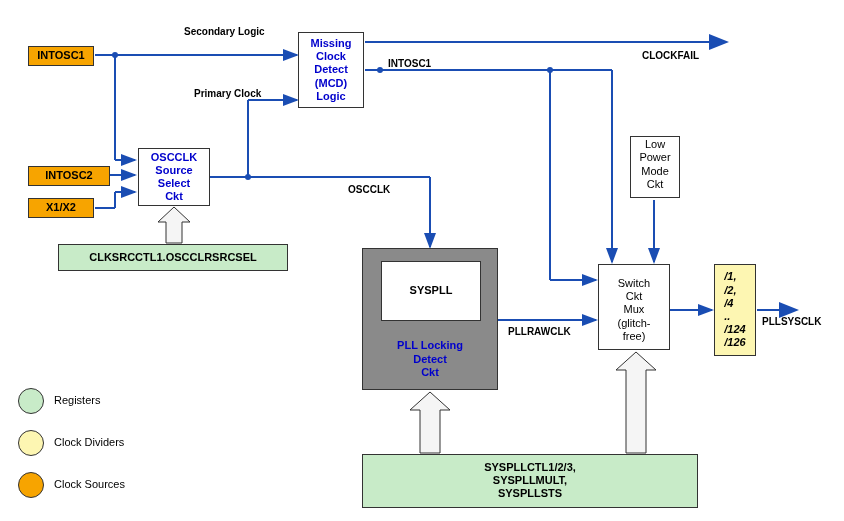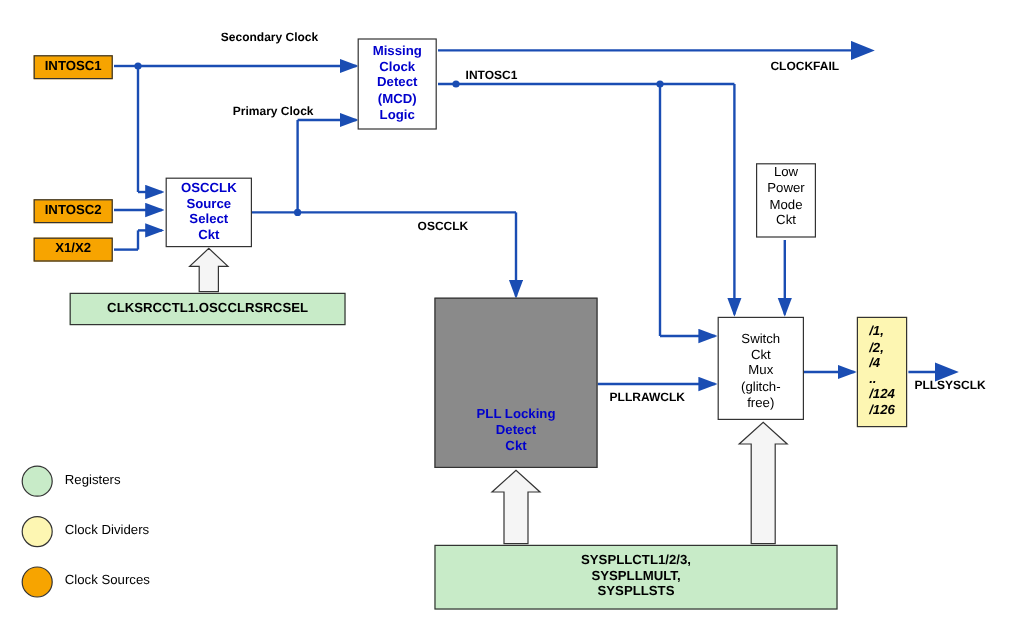--- a/index.html
+++ b/index.html
@@ -74,39 +74,42 @@
   <path d="M166,243 L182,243 L182,222 L190,222 L174,207 L158,222 L166,222 Z" fill="#f5f5f5" stroke="#333" stroke-width="1"></path>
 
   <path d="M420,453 L440,453 L440,410 L450,410 L430,392 L410,410 L420,410 Z" fill="#f5f5f5" stroke="#333" stroke-width="1"></path>
 
   <path d="M626,453 L646,453 L646,370 L656,370 L636,352 L616,370 L626,370 Z" fill="#f5f5f5" stroke="#333" stroke-width="1"></path>
 </svg>
 
 <div class="block source" style="left:28px; top:46px; width:66px; height:20px;">
     <span>INTOSC1</span>
   </div>
-<div class="block source" style="left:28px; top:166px; width:66px; height:20px;">
+<div class="block source" style="left:28px; top:166px; width:82px; height:20px;">
     <span>INTOSC2</span>
   </div>
 <div class="block source" style="left:28px; top:198px; width:66px; height:20px;">
     <span>X1/X2</span>
   </div>
 
 <div class="block selector" style="left:138px; top:148px; width:72px; height:58px; white-space:pre-line;"><span>OSCCLK
 Source
 Select
 Ckt</span></div>
 
 <div class="block selector" style="left:298px; top:32px; width:66px; height:76px; white-space:pre-line;"><span>Missing
 Clock
 Detect
 (MCD)
 Logic</span></div>
 
 <div class="block graybox" style="left:362px; top:248px; width:136px; height:142px;">
+  <div class="block whitebox" style="position:absolute; top:12px; left:18px; width:100px; height:60px;">
+      <span>SYSPLL</span>
+    </div>
   <div style="position:absolute; bottom:10px; left:0; right:0; text-align:center;" class="blue-text"><span style="white-space:pre-line;">PLL Locking
 Detect
 Ckt</span></div>
 </div>
 
 <div class="block plain" style="left:598px; top:264px; width:72px; height:86px; white-space:pre-line; font-size:11px;align-items:flex-end;"><span>Switch
 Ckt
 Mux
 (glitch-
 free)</span></div>
@@ -123,21 +126,21 @@
 /124
 /126</span></div>
 
 <div class="block register" style="left:58px; top:244px; width:230px;">
     <span>CLKSRCCTL1.OSCCLRSRCSEL</span>
   </div>
 <div class="block register" style="left:362px; top:454px; width:336px; white-space:pre-line;"><span>SYSPLLCTL1/2/3,
 SYSPLLMULT,
 SYSPLLSTS</span></div>
 
-<div class="label" style="left:184px; top:26px;"><span>Secondary Clock</span></div>
+<div class="label" style="left:184px; top:26px;"><span>Secondary Logic</span></div>
 <div class="label" style="left:194px; top:88px;"><span>Primary Clock</span></div>
 <div class="label" style="left:388px; top:58px;"><span>INTOSC1</span></div>
 <div class="label" style="left:348px; top:184px;"><span>OSCCLK</span></div>
 <div class="label" style="left:508px; top:326px;"><span>PLLRAWCLK</span></div>
 <div class="label" style="left:642px; top:50px;"><span>CLOCKFAIL</span></div>
 <div class="label" style="left:762px; top:316px;"><span>PLLSYSCLK</span></div>
 
 <div class="legend-dot" style="left:18px; top:388px; background:#c8ebc8;"></div>
 <div class="legend-text" style="left:54px; top:394px;"><span>Registers</span></div>
 

